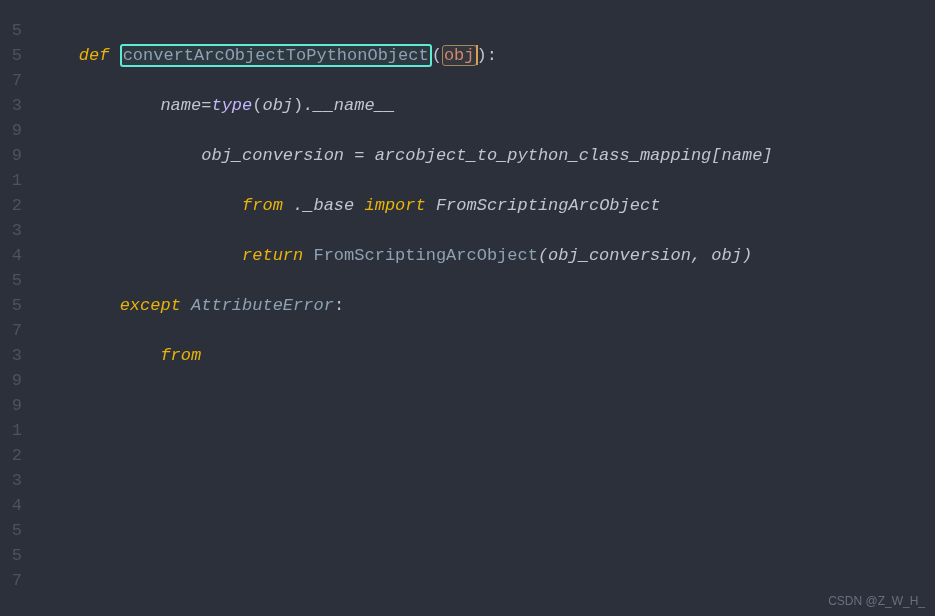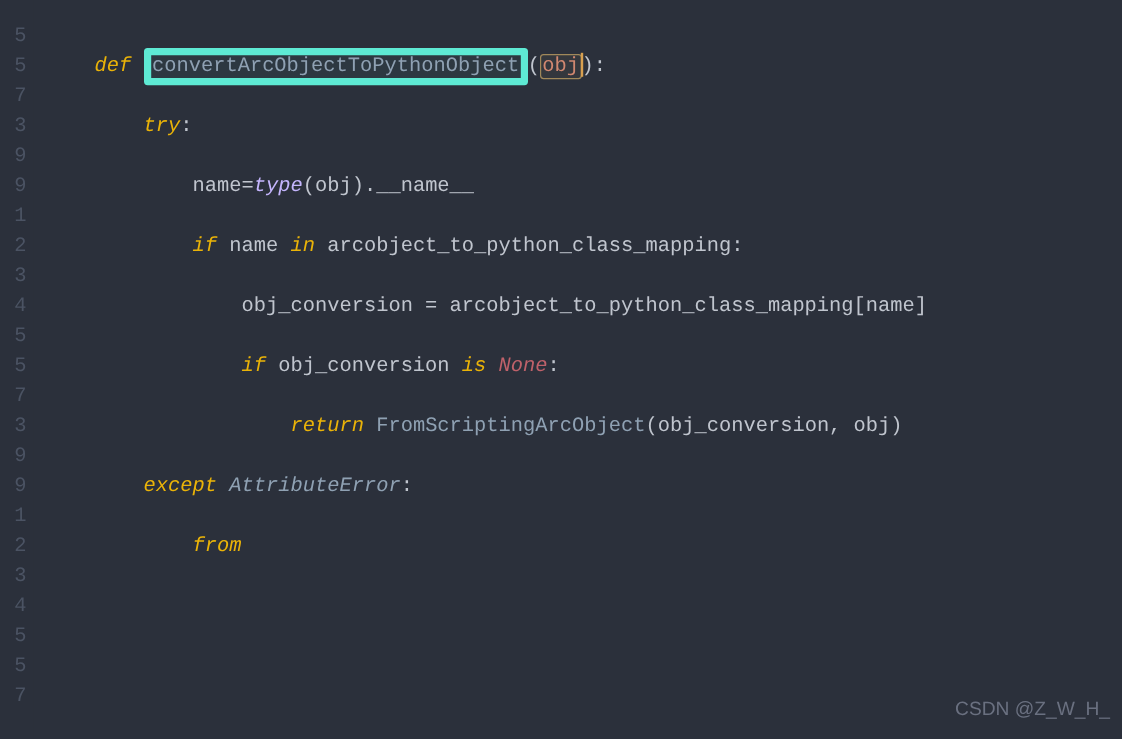--- a/index.html
+++ b/index.html
@@ -35,23 +35,23 @@
     color: #c0c5ce;
   }
   .line { height: 25px; }
   .kw { color: #eab308; font-style: italic; }      
   .fn { color: #8fa1b3; }       
   .builtin { color: #c4b5fd; font-style: italic; } 
   .param { color: #d08770; }    
   .none { color: #bf616a; font-style: italic; }     
   .err { color: #8fa1b3; font-style: italic; margin-top: 15px; }      
   .punct { color: #c0c5ce; }
-  .ident { color: #c0c5ce; }
+  .ident { color: #c0c5ce; font-style: italic; }
   .hl-box {
-    border: 6px solid #5eead4;
+    border: 2px solid #5eead4;
     border-radius: 3px;
     padding: 0 1px;
     background: rgba(79,154,142,0.08);
   }
   .hl-box-param {
     border: 1px solid #a0885a;
     border-radius: 3px;
     padding: 0 1px;
     background: rgba(160,136,90,0.08);
   }
@@ -61,24 +61,24 @@
     height: 20px;
     background: #d8a050;
     vertical-align: middle;
     margin-left: -1px;
     margin-right: -1px;
     position: relative;
     top: -1px;
   }
   .watermark {
     position: absolute;
-    bottom: 12px;
+    bottom: 2px;
     right: 10px;
     color: #6a7080;
-    font-size: 16px;
+    font-size: 12px;
     font-family: sans-serif;
   }
 </style>
 </head>
 <body>
 
 <div class="editor">
   <div class="gutter" id="gutter">
       <div>5</div>
       <div>5</div>
@@ -99,25 +99,23 @@
       <div>1</div>
       <div>2</div>
       <div>3</div>
       <div>4</div>
       <div>5</div>
       <div>5</div>
       <div>7</div>
     </div>
   <div class="code">
 <div class="line">    <span class="kw">def</span> <span class="hl-box"><span class="fn">convertArcObjectToPythonObject</span></span><span class="punct">(</span><span class="hl-box-param"><span class="param">obj</span></span><span class="cursor"></span><span class="punct">)</span><span class="punct">:</span></div>
-<div class="line">        <span class="kw">try</span><span class="punct">:</span></div>
 <div class="line">            <span class="ident">name</span><span class="punct">=</span><span class="builtin">type</span><span class="punct">(</span><span class="ident">obj</span><span class="punct">)</span><span class="ident">.__name__</span></div>
-<div class="line">            <span class="kw">if</span><span class="ident"> name </span><span class="kw">in</span><span class="ident"> arcobject_to_python_class_mapping</span><span class="punct">:</span></div>
 <div class="line">                <span class="ident">obj_conversion </span><span class="punct">=</span><span class="ident"> arcobject_to_python_class_mapping[name]</span></div>
-<div class="line">                <span class="kw">if</span><span class="ident"> obj_conversion </span><span class="kw">is</span><span> </span><span class="none">None</span><span class="punct">:</span></div>
+<div class="line">                    <span class="kw">from</span><span class="ident"> ._base </span><span class="kw">import</span><span class="ident"> FromScriptingArcObject</span></div>
 <div class="line">                    <span class="kw">return</span><span> </span><span class="fn">FromScriptingArcObject</span><span class="ident">(obj_conversion, obj)</span></div>
 <div class="line">        <span class="kw">except</span><span> </span><span class="err">AttributeError</span><span class="punct">:</span></div>
 <div class="line">            <span class="kw">from</span></div>
 
 
 
 
 
 
 

